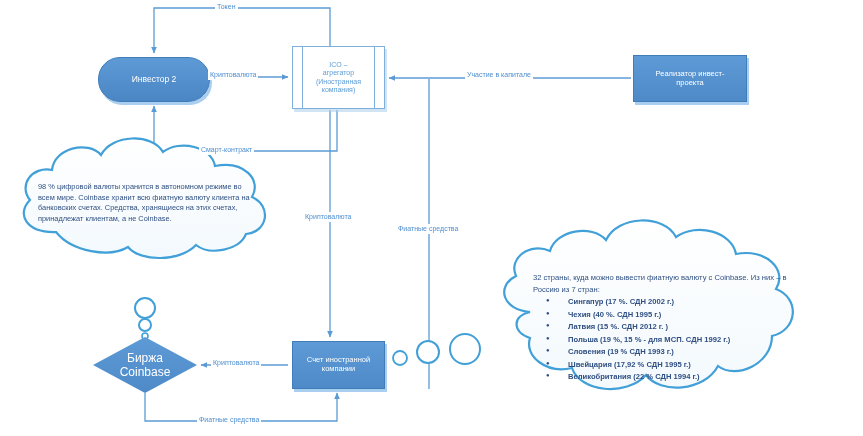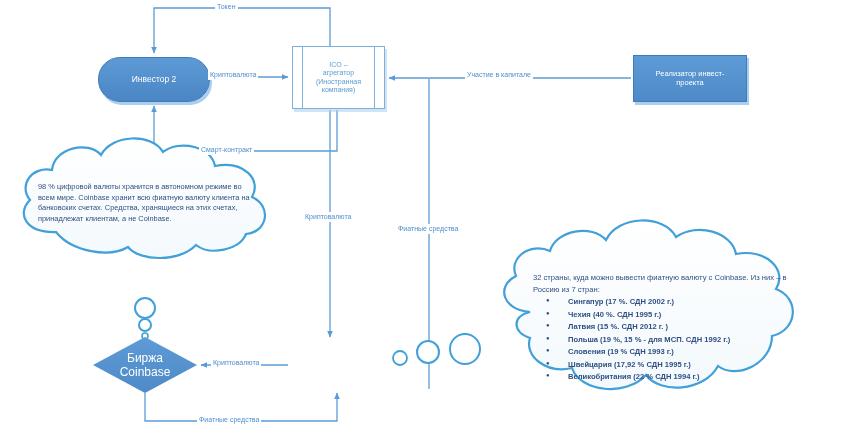--- a/index.html
+++ b/index.html
@@ -253,20 +253,24 @@
 агрегатор
 (Иностранная
 компания)</span>
   </div>
 
   <div class="node" id="node-realizator">
     <span class="node-text">Реализатор инвест-
 проекта</span>
   </div>
 
+  <div class="node" id="node-account">
+    <span class="node-text">Счет иностранной
+компании</span>
+  </div>
 
   <div class="node" id="node-exchange">
     <span class="diamond-edge"></span>
     <span class="diamond-bg"></span>
     <span class="node-text">Биржа
 Coinbase</span>
   </div>
 
   <div class="edge-label" style="left:215px; top:2px;">Токен</div>
 

